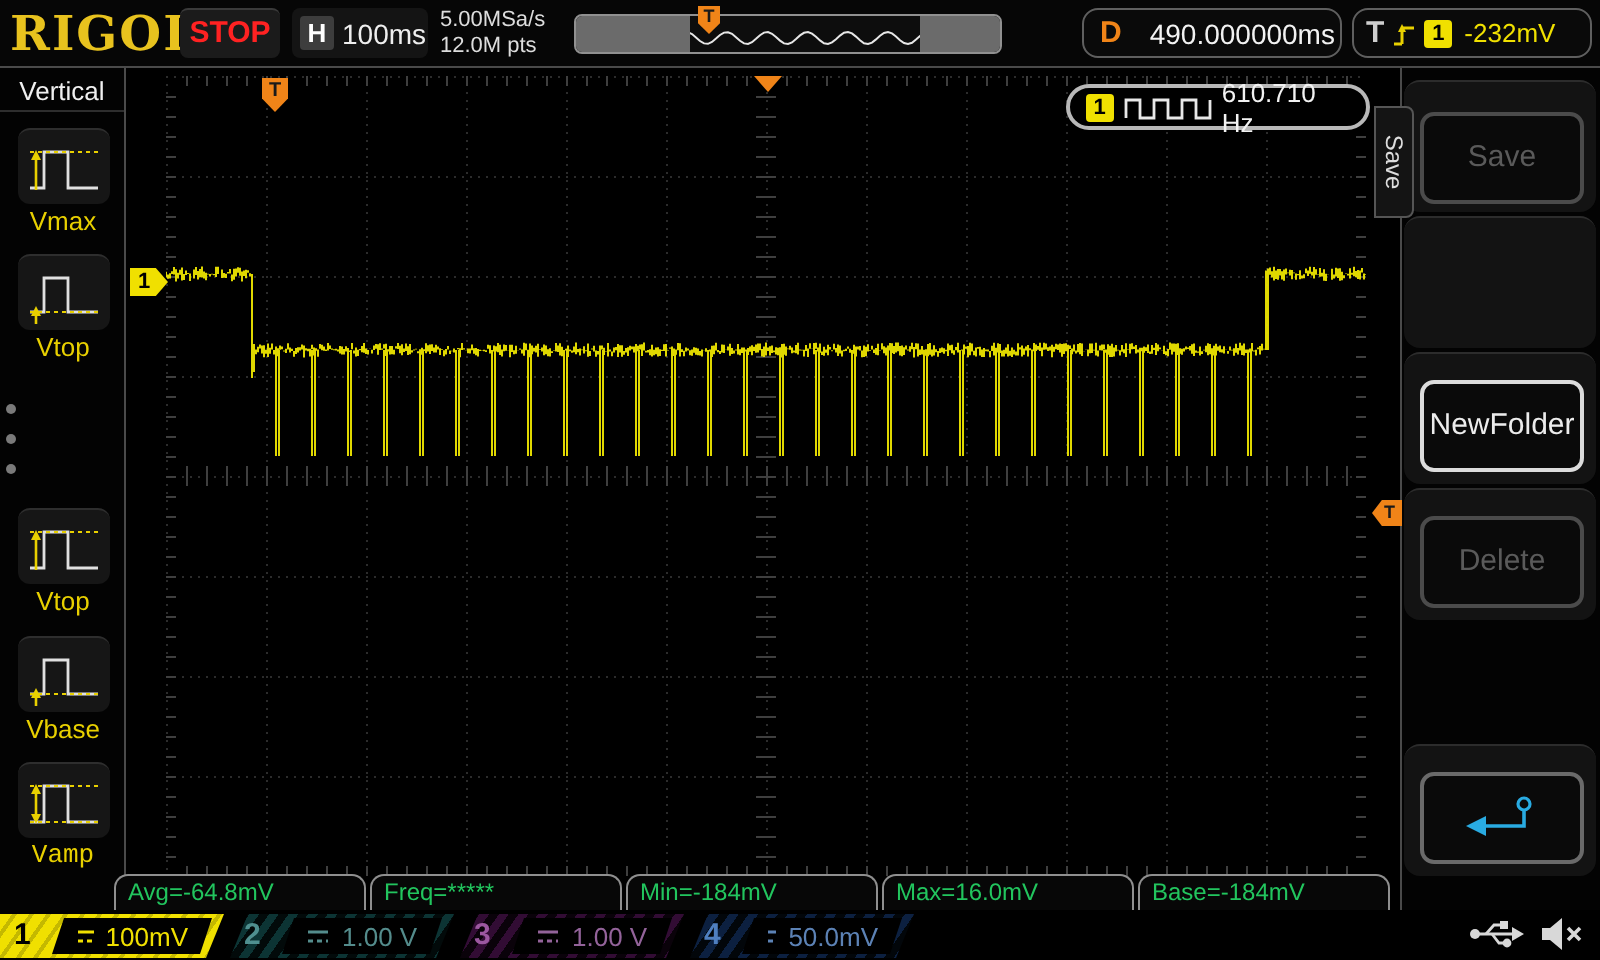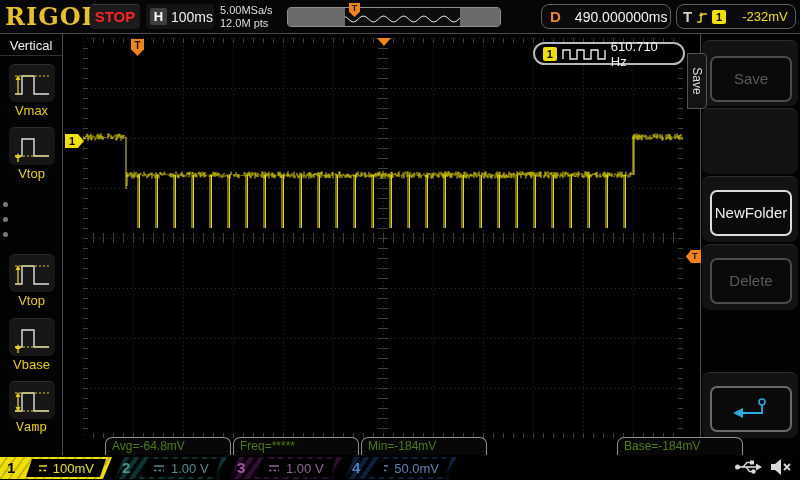--- a/index.html
+++ b/index.html
@@ -29,21 +29,21 @@
     clip-path:polygon(0 0,100% 0,100% 62%,50% 100%,0 62%); z-index:5; }
   .dbox { position:absolute; left:541px; top:4px; width:130px; height:25px; background:#0a0a0a;
     border:1px solid #5f5f5f; border-radius:8px; display:flex; align-items:center; gap:6px; padding:0 8px; }
   .dlabel { color:#f08418; font-weight:bold; font-size:15px; }
   .dval { color:#f2f2f2; font-size:14px; margin-left:8px; }
   .tbox { position:absolute; left:676px; top:4px; width:120px; height:25px; background:#0a0a0a;
     border:1px solid #5f5f5f; border-radius:8px; display:flex; align-items:center; gap:4px; padding:0 6px; }
   .tlabel { color:#cfcfcf; font-weight:bold; font-size:15px; }
   .tsrc { background:#f0e000; color:#000; font-weight:bold; font-size:11px; width:14px; height:14px;
     text-align:center; line-height:14px; border-radius:2px; }
-  .tlev { color:#f0e000; font-size:13px; margin-left:12px; }
+  .tlev { color:#f0e000; font-size:13px; margin-left:2px; }
 
   
   .leftbar { position:absolute; left:0; top:34px; width:63px; height:421px; background:#030303;
     border-right:1px solid #4a4a4a; }
   .lefttitle { color:#f0f0f0; font-size:13px; text-align:center; padding-top:4px; height:22px;
     border-bottom:1px solid #2e2e2e; }
   .lmi { position:absolute; left:0; width:63px; text-align:center; }
   .lmi .icobox { margin:0 auto; width:46px; height:38px; background:#161616; border-radius:6px;
     border-top:1px solid #2e2e2e; display:flex; align-items:center; justify-content:center; }
   .lmi .lbl { color:#e8d000; font-size:13px; margin-top:1px; }
@@ -65,22 +65,22 @@
     font-weight:bold; line-height:13px; padding-left:6px; z-index:4; }
   .freqbox { position:absolute; left:533px; top:42px; width:152px; height:23px; background:#000;
     border:2px solid #b8b8b8; border-radius:12px; display:flex; align-items:center; gap:5px;
     padding:0 8px; z-index:5; }
   .fsrc { background:#f0e000; color:#000; font-weight:bold; font-size:11px; width:14px; height:14px;
     text-align:center; line-height:14px; border-radius:2px; }
   .fval { color:#f2f2f2; font-size:13px; }
 
   
   .meas { position:absolute; top:437px; width:126px; height:18px; background:#070707;
-    border:1px solid #8f8f8f; border-bottom:none; border-radius:7px 7px 0 0; color:#4d7c0f;
-    font-size:12px; line-height:16px; padding-left:6px; z-index:6;margin-left:48px; }
+    border:1px solid #8f8f8f; border-bottom:none; border-radius:7px 7px 0 0; color:#22c55e;
+    font-size:12px; line-height:16px; padding-left:6px; z-index:6; }
 
   
   .rightbar { position:absolute; left:700px; top:34px; width:100px; height:421px; background:#030303;
     border-left:1px solid #4a4a4a; }
   .save-tab { position:absolute; left:669px; top:71px; width:56px; height:20px; background:#141414;
     border:1px solid #555; border-radius:4px 4px 0 0; color:#ddd; font-size:12px; text-align:center;
     line-height:18px; transform:rotate(90deg); z-index:3; }
   .slot { position:absolute; left:702px; width:96px; height:66px; background:#131313;
     border-radius:8px; border-top:1px solid #2c2c2c; }
   .mbtn { position:absolute; left:710px; width:82px; height:46px; background:#0a0a0a;
@@ -233,20 +233,21 @@
     <span class="fsrc">1</span>
     <svg width="46" height="14">
       <path d="M1 12 V3 H8 V12 H15 V3 H22 V12 H29 V3 H36 V12 H43 V3" stroke="#e8e8e8" stroke-width="1.4" fill="none"></path>
     </svg>
     <span class="fval">610.710 Hz</span>
   </div>
 
   <div class="meas" style="left:57px;">Avg=-64.8mV</div>
   <div class="meas" style="left:185px;">Freq=*****</div>
   <div class="meas" style="left:313px;">Min=-184mV</div>
+  <div class="meas" style="left:441px;">Max=16.0mV</div>
   <div class="meas" style="left:569px;">Base=-184mV</div>
 
   <div class="rightbar"></div>
   <div class="save-tab">Save</div>
   <div class="slot" style="top:40px;"></div>
   <div class="slot" style="top:108px;"></div>
   <div class="slot" style="top:176px;"></div>
   <div class="slot" style="top:244px;"></div>
   <div class="slot" style="top:372px;"></div>
   <div class="mbtn disabled" style="top:56px;">Save</div>

